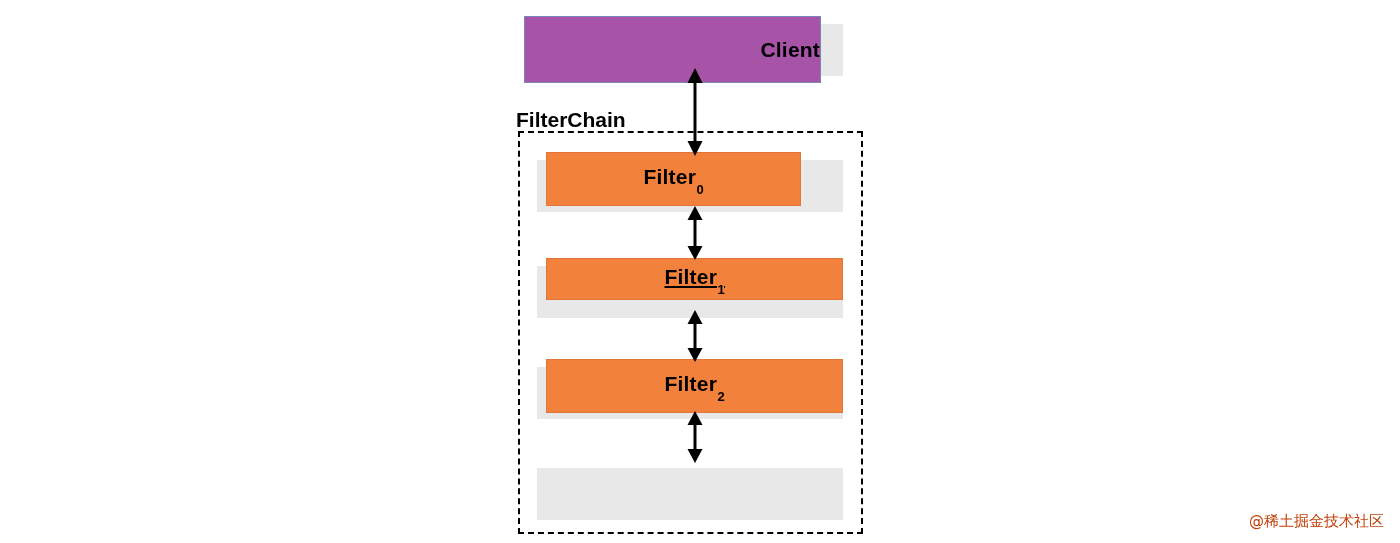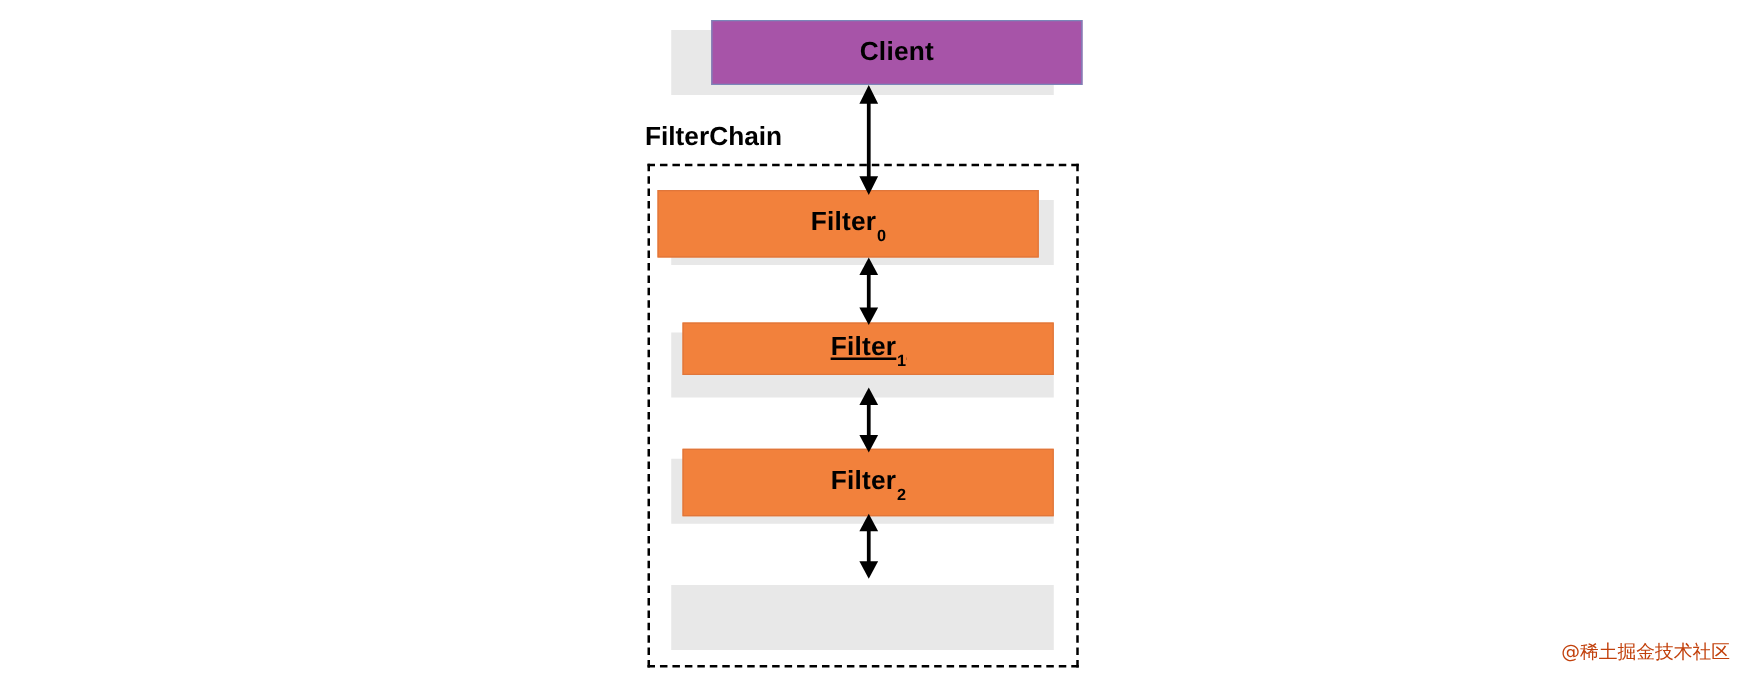--- a/index.html
+++ b/index.html
@@ -105,29 +105,29 @@
     font-family: "DejaVu Sans", sans-serif;
   }
 </style>
 </head>
 <body>
 
 <div id="canvas">
 
   <div id="filterchain-box" style="left:518px; top:131px; width:345px; height:403px;"></div>
 
-  <div id="filterchain-label" style="left:516px; top:98px;">FilterChain</div>
+  <div id="filterchain-label" style="left:516px; top:108px;">FilterChain</div>
 
   <div class="shadow-plate" style="left:537px; top:24px; width:306px; height:52px;"></div>
-  <div class="node client" style="left:569px; top:16px; width:297px; height:52px;">
+  <div class="node client" style="left:524px; top:16px; width:297px; height:67px;justify-content:flex-end;">
     <span class="label"><span>Client</span></span>
   </div>
 
   <div class="shadow-plate" style="left:537px; top:160px; width:306px; height:52px;"></div>
-  <div class="node orange" style="left:526px; top:152px; width:305px; height:54px;">
+  <div class="node orange" style="left:546px; top:152px; width:255px; height:54px;">
     <span class="label"><span>Filter</span><span class="sub">0</span></span>
   </div>
 
   <div class="shadow-plate" style="left:537px; top:266px; width:306px; height:52px;"></div>
   <div class="node orange" style="left:546px; top:258px; width:297px; height:42px;text-decoration:underline;">
     <span class="label"><span>Filter</span><span class="sub">1</span></span>
   </div>
 
   <div class="shadow-plate" style="left:537px; top:367px; width:306px; height:52px;"></div>
   <div class="node orange" style="left:546px; top:359px; width:297px; height:54px;">

